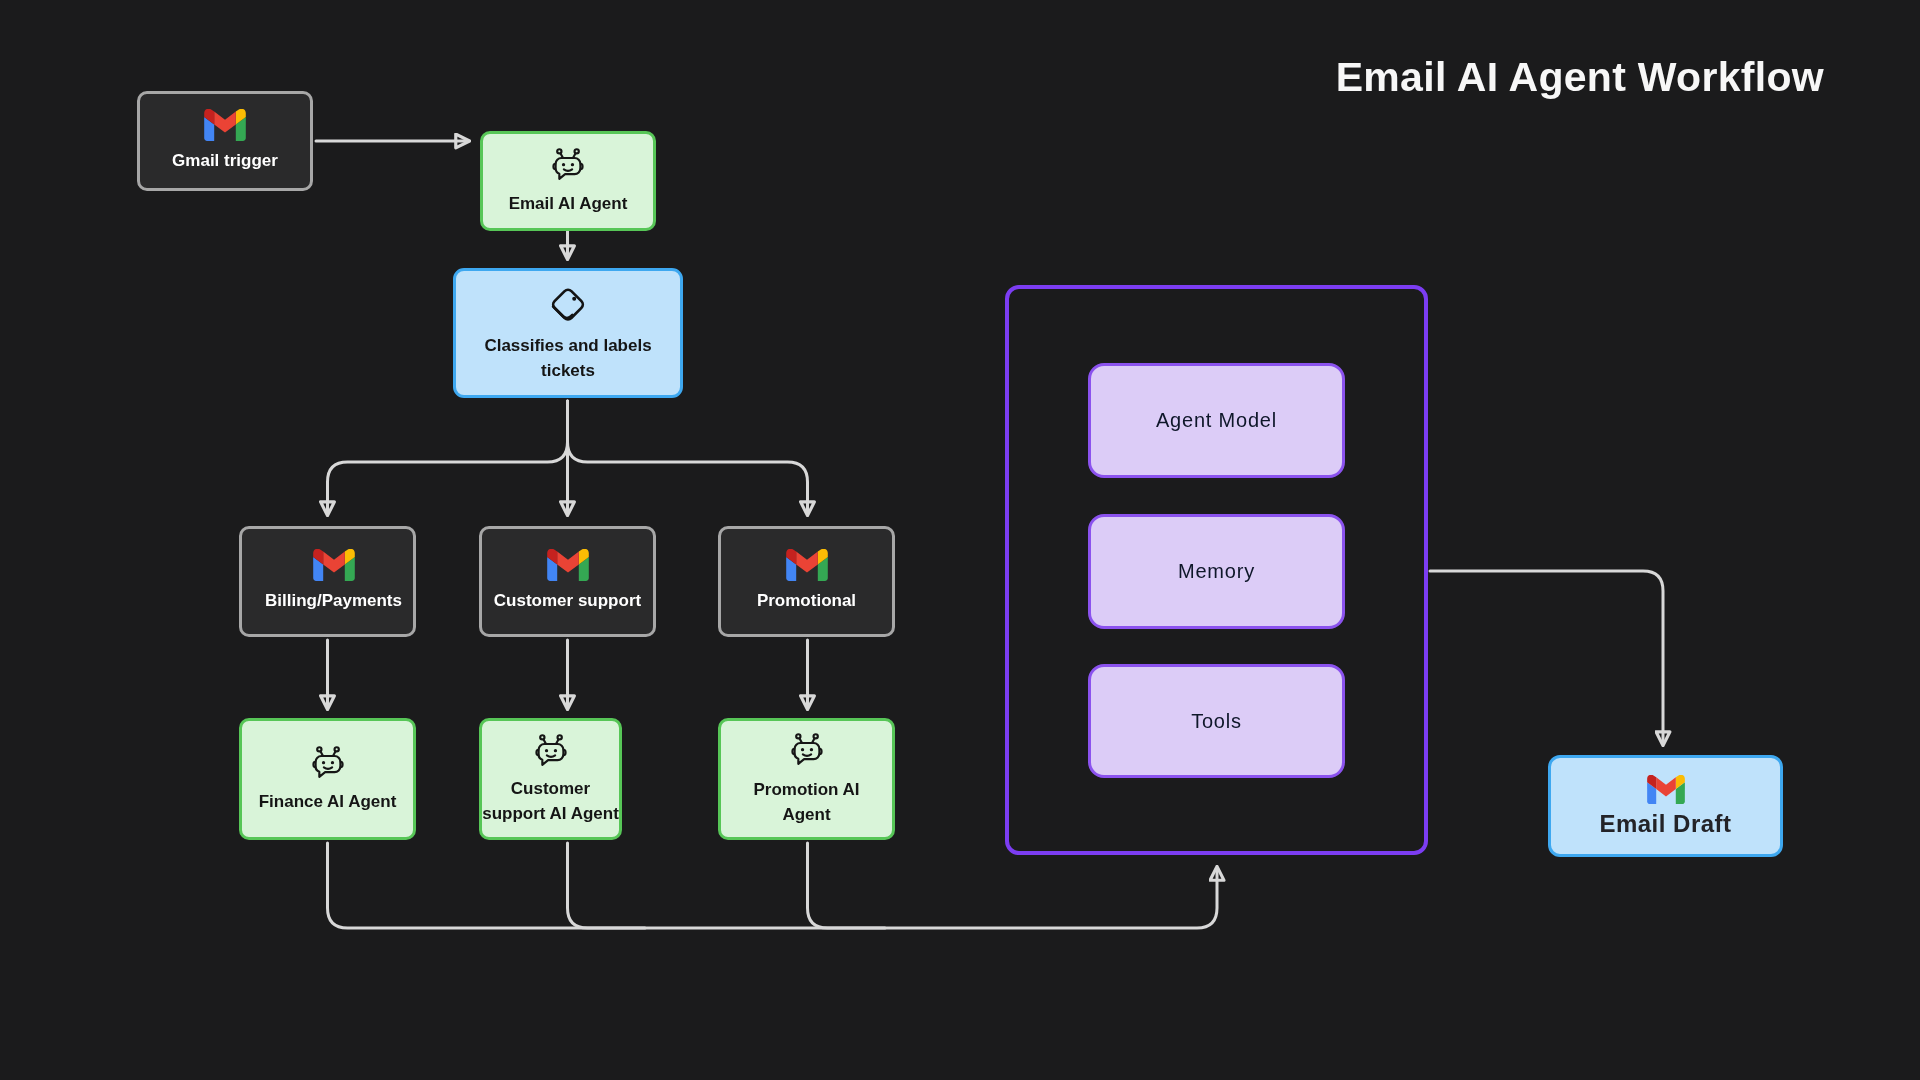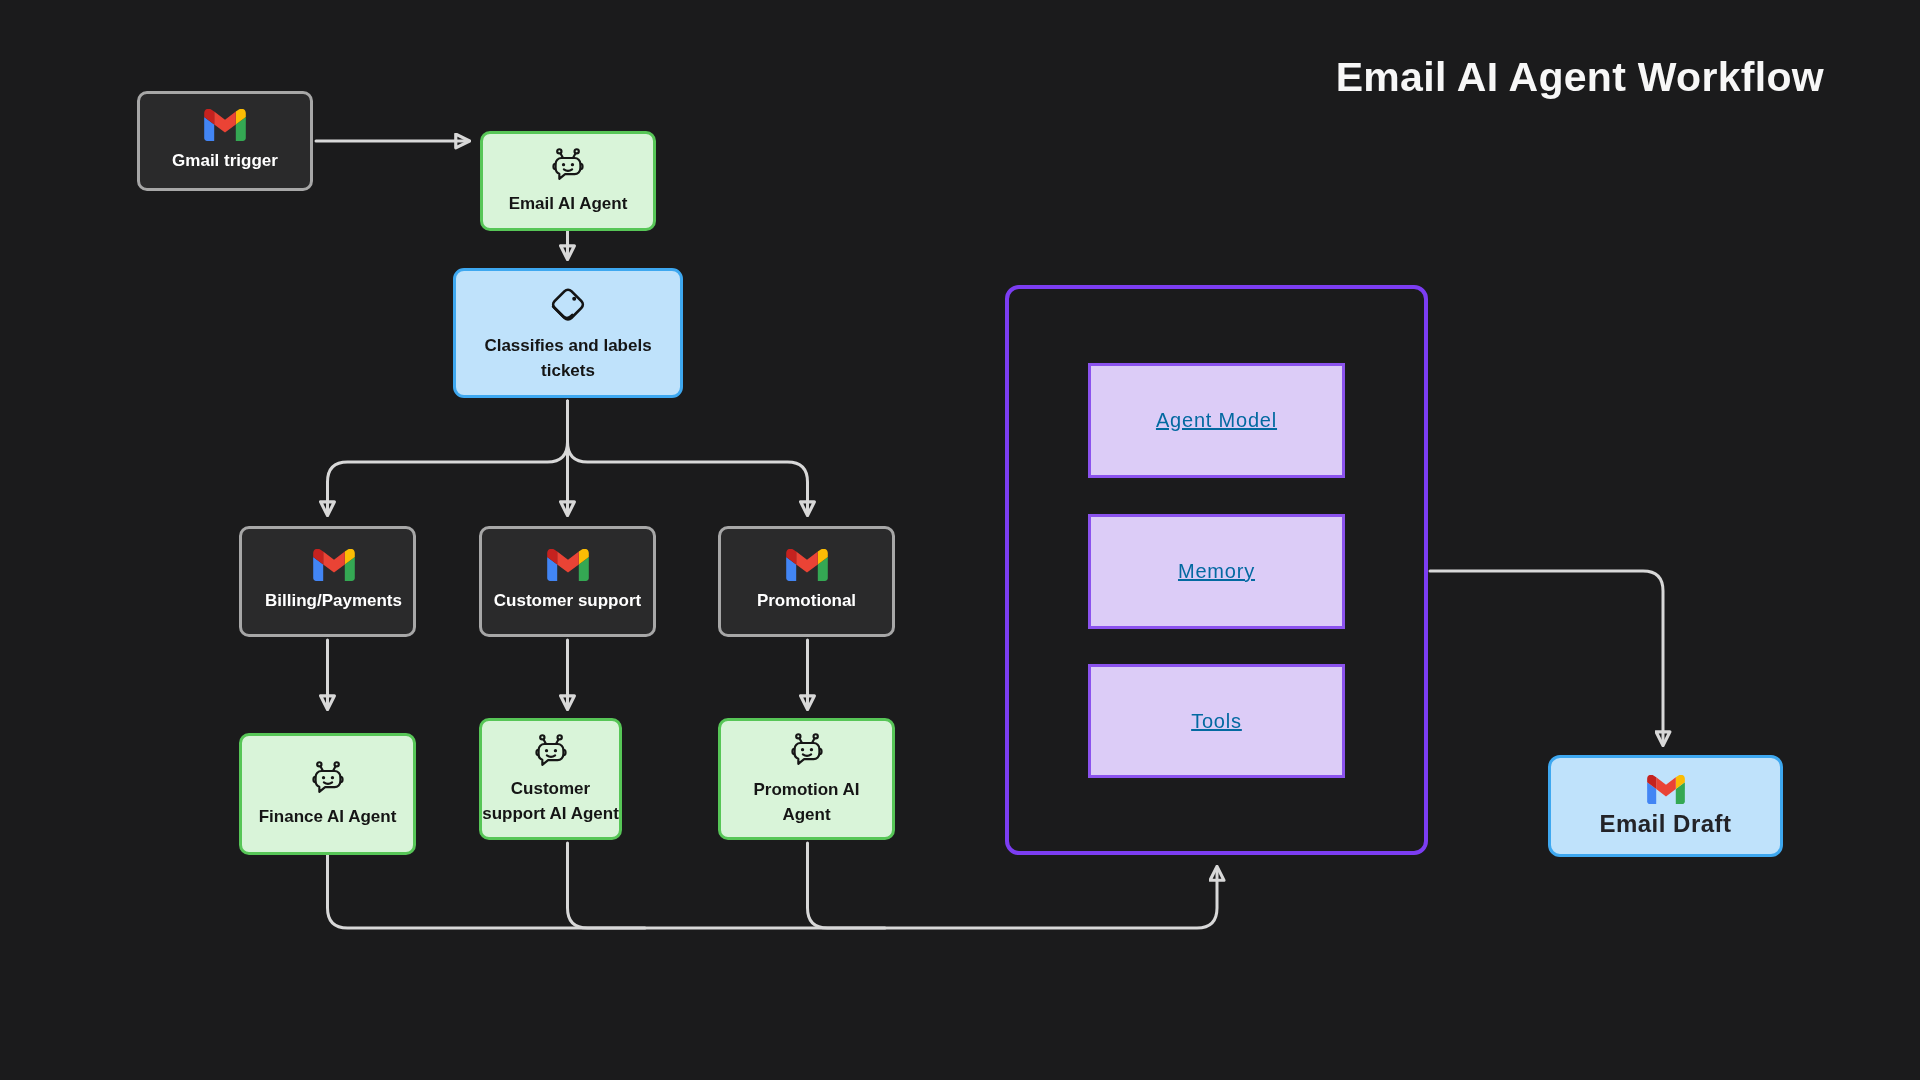--- a/index.html
+++ b/index.html
@@ -27,22 +27,22 @@
   .node-green { background: #d9f4d9; border: 3px solid #57c657; color: #151515; }
   .node-blue  { background: #bfe2fb; border: 3.5px solid #3ea8f0; color: #151515; border-radius: 11px; }
 
   .purple-frame {
     position: absolute; box-sizing: border-box;
     border: 4px solid #7c3df2; border-radius: 14px; background: transparent;
   }
   .node-purple {
     position: absolute; box-sizing: border-box;
     display: flex; align-items: center; justify-content: center;
-    background: #dcccf7; border: 3.5px solid #8b52ee; border-radius: 0;
-    color: #0369a1; font-size: 20px; font-weight: 500; letter-spacing: 0.8px; text-decoration: underline;
+    background: #dcccf7; border: 3.5px solid #8b52ee; border-radius: 16px;
+    color: #0f172a; font-size: 20px; font-weight: 500; letter-spacing: 0.8px;
   }
   .draft-label { font-size: 24px; font-weight: 600; letter-spacing: 0.5px; color: #232328; }
 
   .w120 { max-width: 122px; }
   .w150 { max-width: 152px; }
   .icon { display: block; }
   .hidden-defs { position: absolute; width: 0; height: 0; overflow: hidden; }
 </style>
 </head>
 <body>
@@ -139,21 +139,21 @@
     <div class="label">Customer support</div>
   </div>
 
   <div class="node node-dark" style="left:718px; top:526px; width:177px; height:111px;">
     <svg class="icon" width="42" height="32">
         <use href="#gmail-logo"></use>
       </svg>
     <div class="label">Promotional</div>
   </div>
 
-  <div class="node node-green" style="left:239px; top:718px; width:177px; height:122px;margin-top:15px;">
+  <div class="node node-green" style="left:239px; top:718px; width:177px; height:122px;">
     <svg class="icon" width="40" height="38">
         <use href="#robot-face"></use>
       </svg>
     <div class="label w150">Finance AI Agent</div>
   </div>
 
   <div class="node node-green" style="left:479px; top:718px; width:143px; height:122px; gap:7px;">
     <svg class="icon" width="40" height="38">
         <use href="#robot-face"></use>
       </svg>

